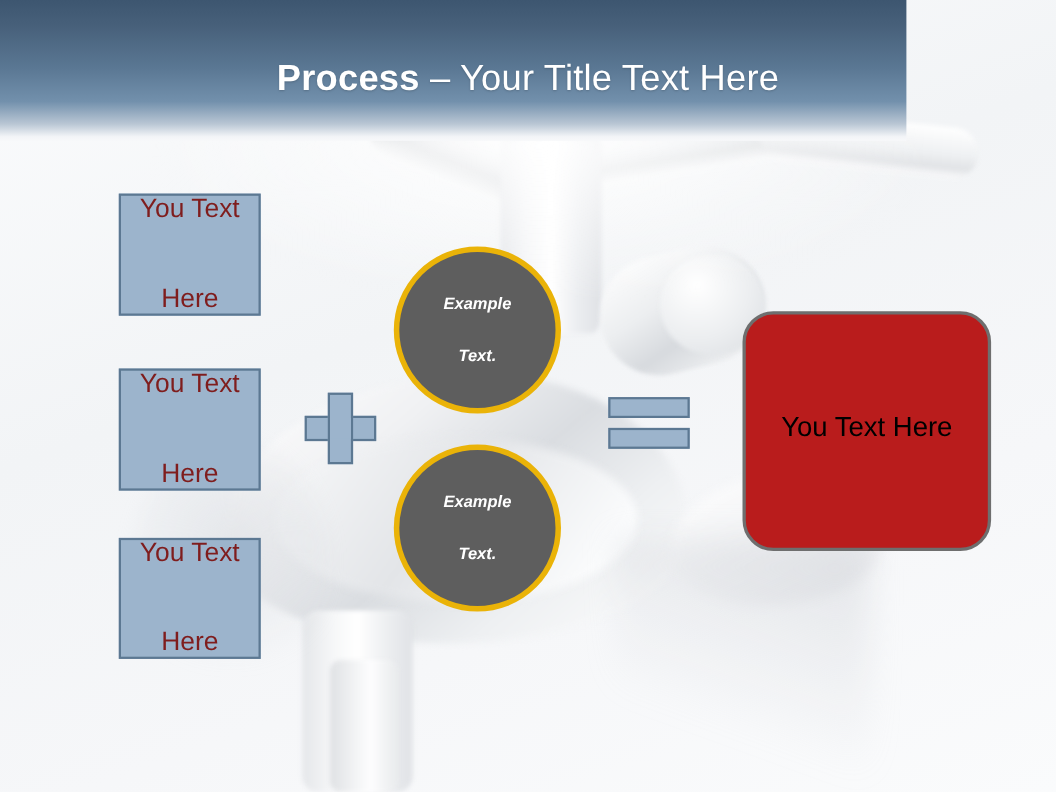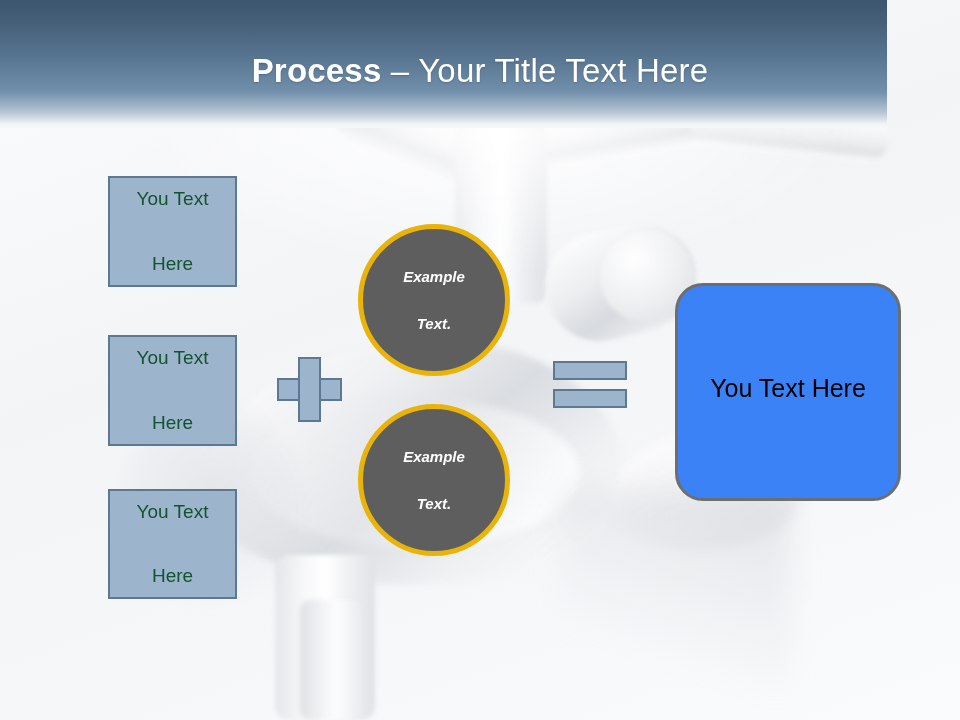--- a/index.html
+++ b/index.html
@@ -118,21 +118,21 @@
   }
   .p-topglow {
     left: 140px; top: 120px; width: 700px; height: 150px;
     background: radial-gradient(ellipse at 50% 0%, rgba(255,255,255,0.95) 0%, rgba(255,255,255,0) 75%);
   }
 
   
   .header {
     position: absolute;
     left: 0; top: 0;
-    width: 887px; height: 128px;
+    width: 824px; height: 128px;
     background: linear-gradient(180deg,
       #3d5670 0%,
       #47607a 18%,
       #5a7793 48%,
       #7290ac 72%,
       #b9c6d4 88%,
       #f2f4f7 97%,
       #f7f8fa 100%);
   }
   .title {
@@ -149,22 +149,22 @@
   .title .strong { font-weight: bold; }
   .title .light { font-weight: normal; }
 
   
   .blue-box {
     position: absolute;
     width: 129px;
     background: #9cb4cc;
     border: 2px solid #5c7892;
     box-sizing: border-box;
-    color: #14532d;
-    font-size: 19px;
+    color: #7f1d1d;
+    font-size: 24px;
     line-height: 1.7;
     text-align: center;
     display: flex;
     align-items: center;
     justify-content: center;
   }
   .blue-box span { display: block; padding: 0 6px; }
   .bb1 { left: 108px; top: 176px; height: 111px; }
   .bb2 { left: 108px; top: 335px; height: 111px; }
   .bb3 { left: 108px; top: 489px; height: 110px; }
@@ -221,21 +221,21 @@
   }
   .circle span { display: block; }
   .c1 { left: 358px; top: 224px; }
   .c2 { left: 358px; top: 404px; }
 
   
   .result-box {
     position: absolute;
     left: 675px; top: 283px;
     width: 226px; height: 218px;
-    background: #3b82f6;
+    background: #b91c1c;
     border: 3px solid #6e6e6e;
     border-radius: 28px;
     box-sizing: border-box;
     color: #000000;
     font-size: 25px;
     text-align: center;
     display: flex;
     align-items: center;
     justify-content: center;
   }

